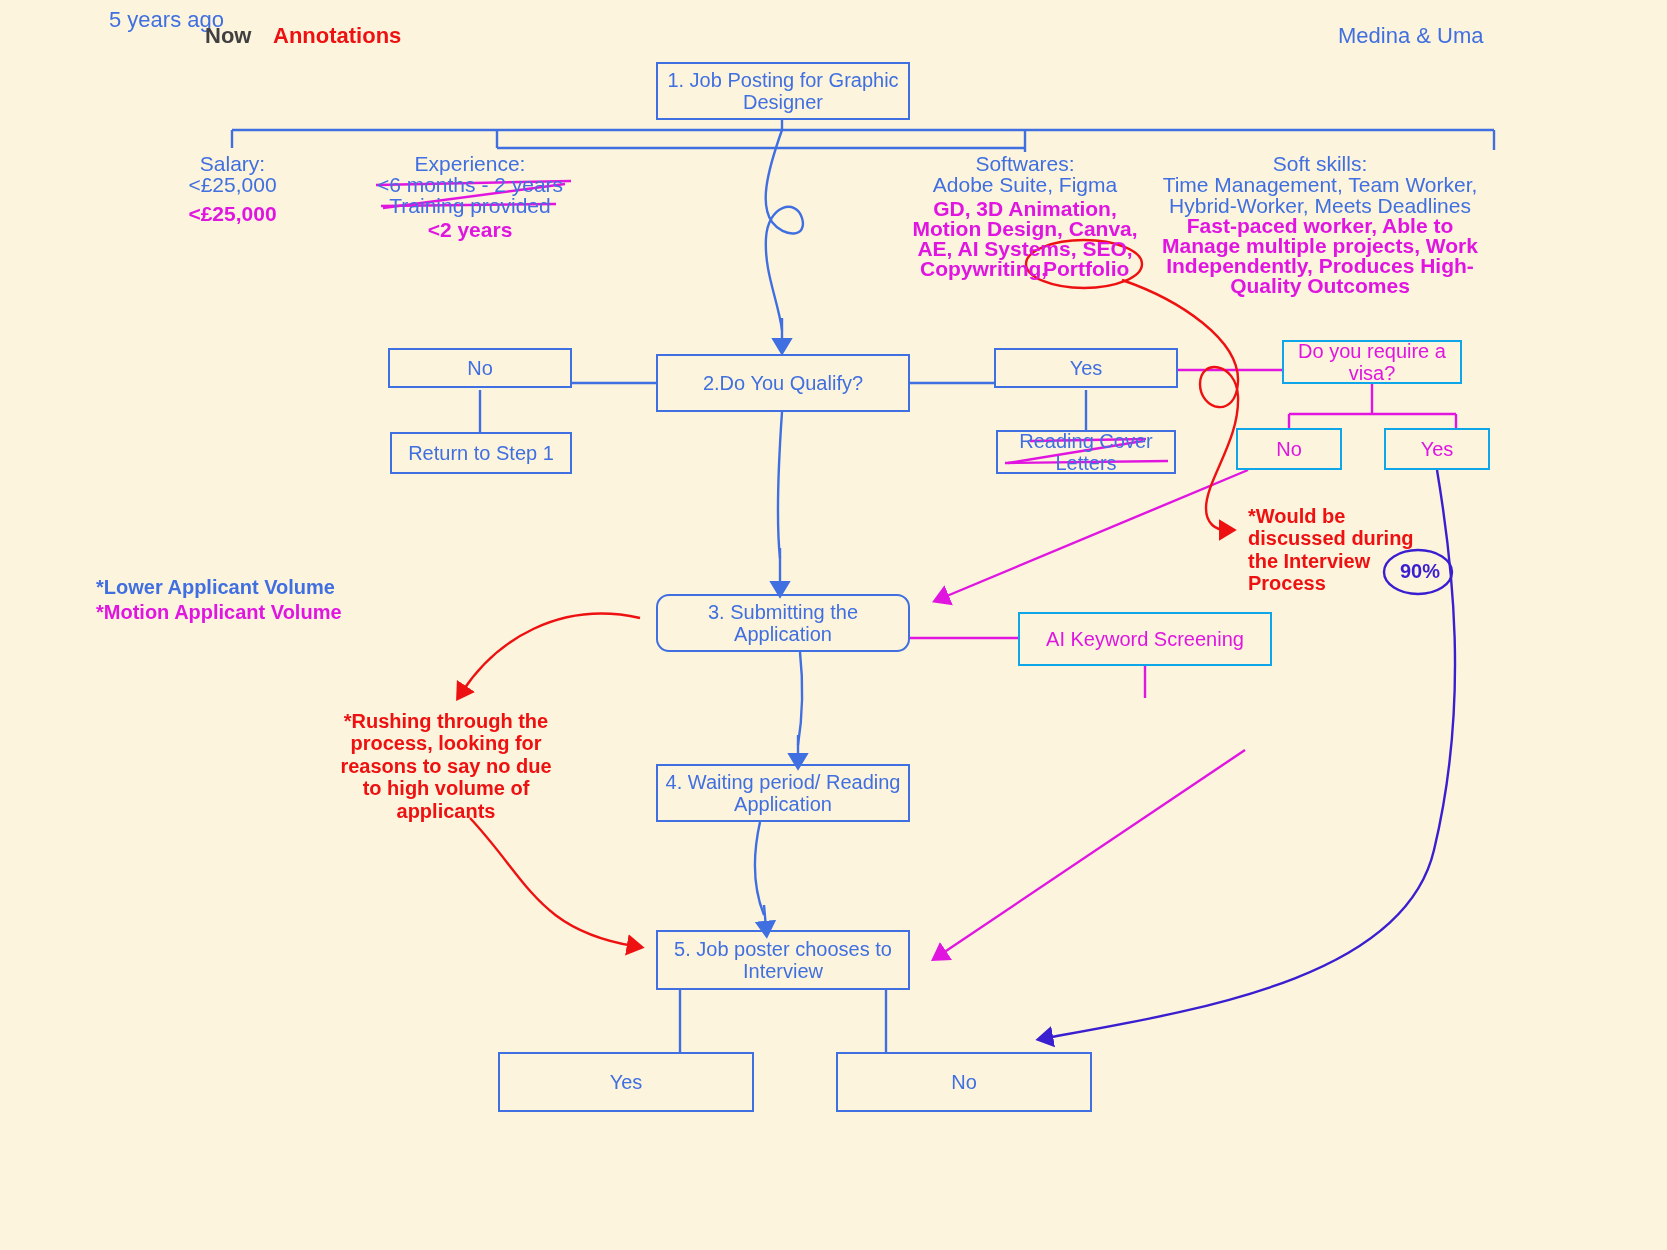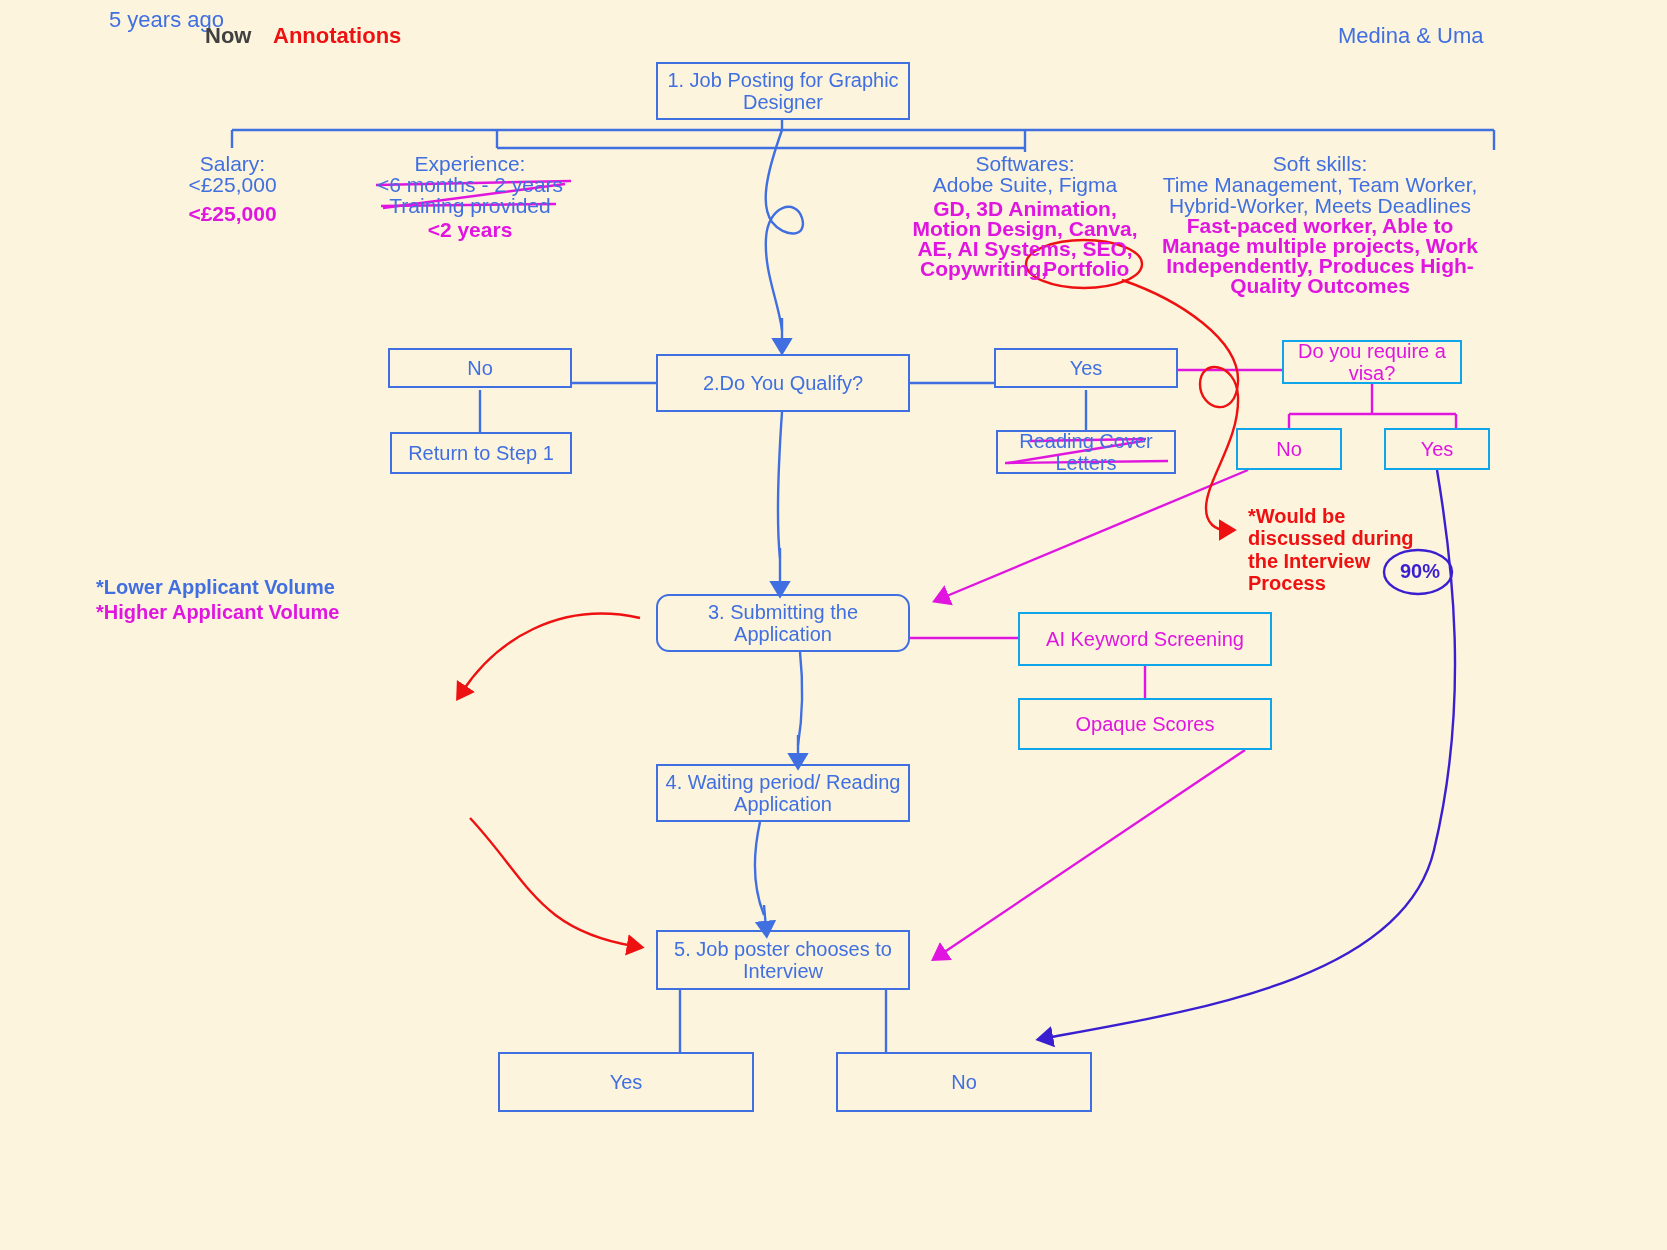--- a/index.html
+++ b/index.html
@@ -216,29 +216,29 @@
   <div class="node blue" style="left:994px; top:348px; width:184px; height:40px; font-size:20px;">Yes</div>
   <div class="node blue" style="left:996px; top:430px; width:180px; height:44px; font-size:20px;">Reading Cover Letters</div>
 
   <div class="node magenta" style="left:1282px; top:340px; width:180px; height:44px; font-size:20px;">Do you require a visa?</div>
   <div class="node magenta" style="left:1236px; top:428px; width:106px; height:42px; font-size:20px;">No</div>
   <div class="node magenta" style="left:1384px; top:428px; width:106px; height:42px; font-size:20px;">Yes</div>
 
   <div class="txt red-t" style="left:1248px; top:505px; width:200px; font-size:20px; text-align:left;">*Would be discussed during the Interview Process</div>
 
   <div class="txt blue-t" style="left:96px; top:576px; width:260px; font-size:20px; text-align:left; font-weight:bold;">*Lower Applicant Volume</div>
-  <div class="txt mag-t" style="left:96px; top:601px; width:260px; font-size:20px; text-align:left;">*Higher Applicant Volume</div>
-
+  <div class="txt mag-t" style="left:96px; top:601px; width:260px; font-size:20px; text-align:left;">*Motion Applicant Volume</div>
+
+  <div class="txt red-t" style="left:332px; top:710px; width:228px; font-size:20px;">*Rushing through the process, looking for reasons to say no due to high volume of applicants</div>
 
   <div class="txt" style="left:1392px; top:560px; width:56px; font-size:20px; color:#3a1fd0; font-weight:bold;">90%</div>
 
   <div class="node blue" style="left:656px; top:594px; width:254px; height:58px; font-size:20px;border-radius:13px;">3. Submitting the Application</div>
 
   <div class="node magenta" style="left:1018px; top:612px; width:254px; height:54px; font-size:20px;">AI Keyword Screening</div>
-  <div class="node magenta" style="left:1018px; top:698px; width:254px; height:52px; font-size:20px;">Opaque Scores</div>
 
   <div class="node blue" style="left:656px; top:764px; width:254px; height:58px; font-size:20px;">4. Waiting period/ Reading Application</div>
 
   <div class="node blue" style="left:656px; top:930px; width:254px; height:60px; font-size:20px;">5. Job poster chooses to Interview</div>
 
   <div class="node blue" style="left:498px; top:1052px; width:256px; height:60px; font-size:20px;">Yes</div>
   <div class="node blue" style="left:836px; top:1052px; width:256px; height:60px; font-size:20px;">No</div>
 
 </div>
 

